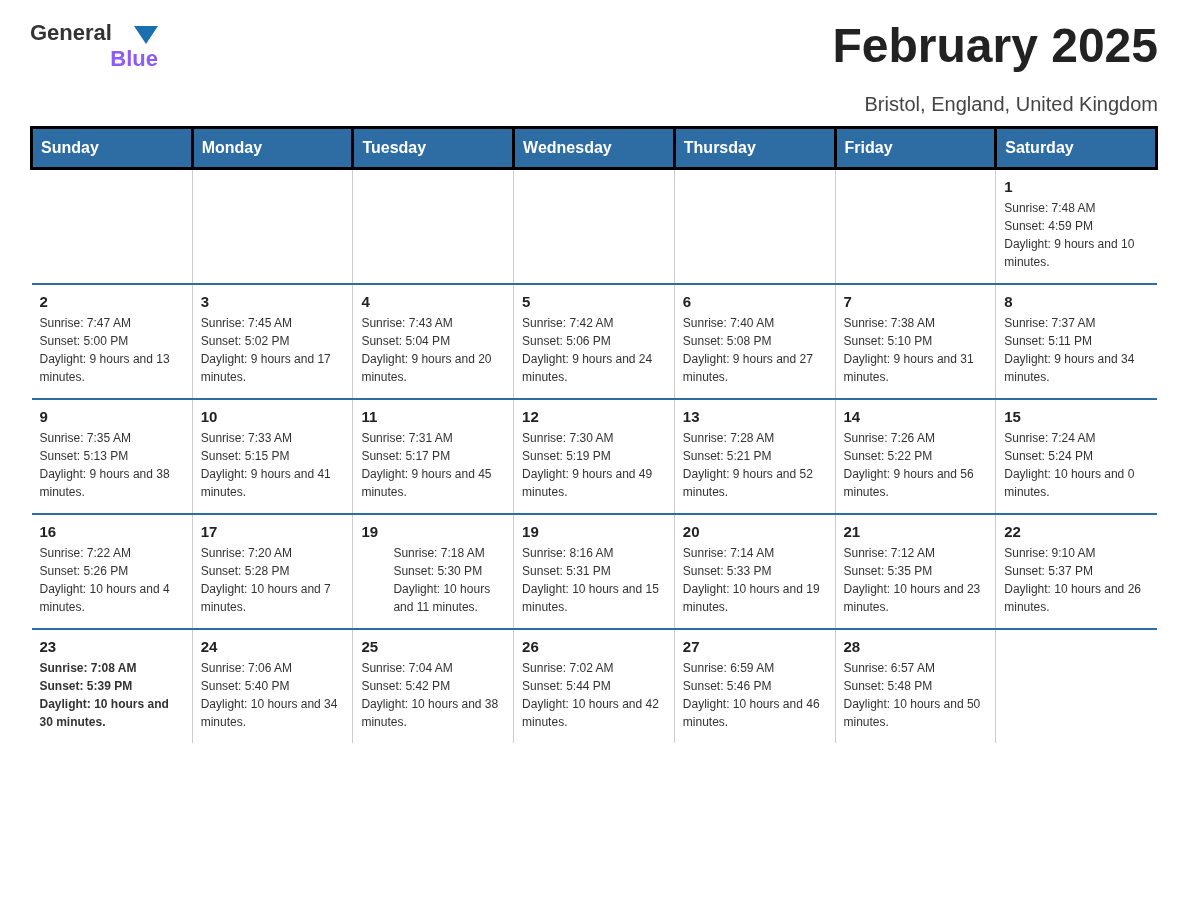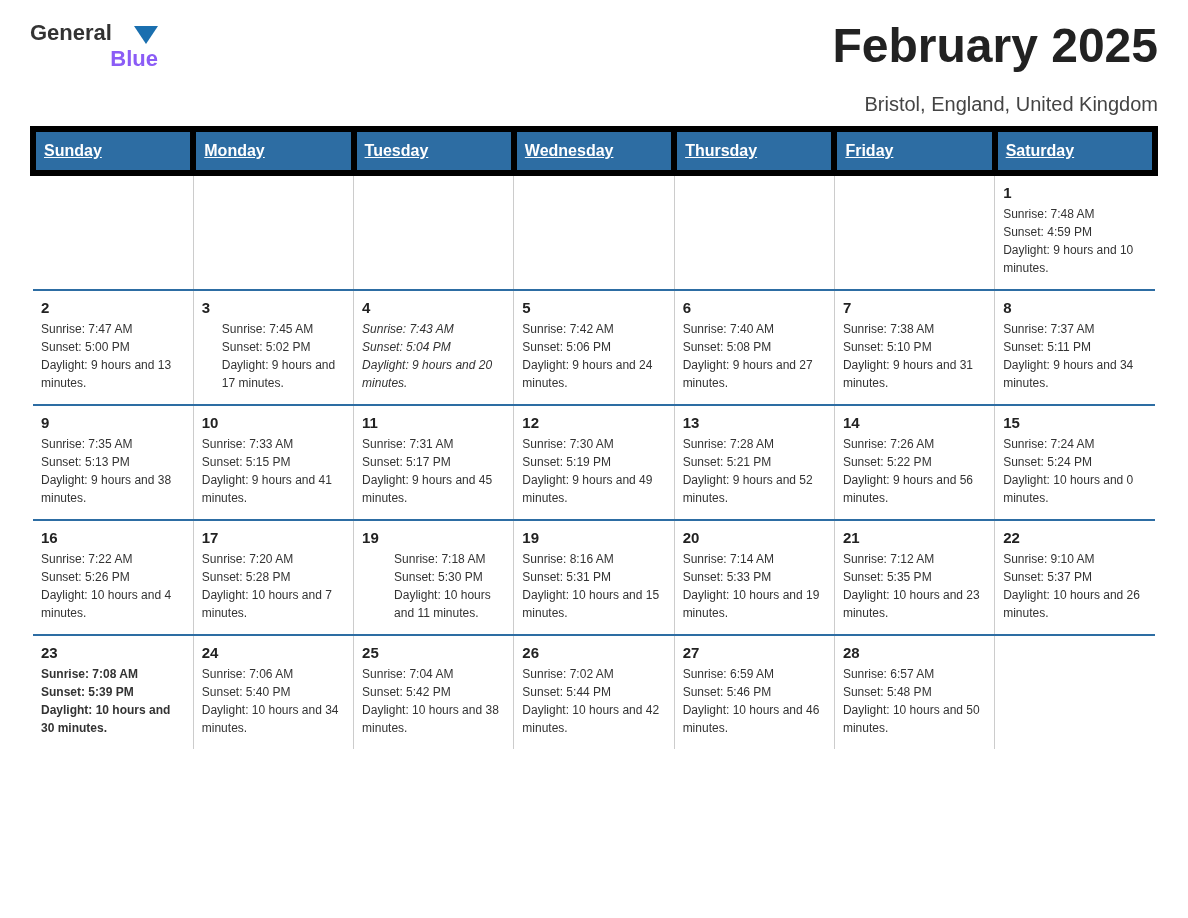--- a/index.html
+++ b/index.html
@@ -60,22 +60,21 @@
       border-collapse: collapse;
       table-layout: fixed;
     }
     thead tr th {
       background: #2d6da3;
       color: #fff;
       font-size: 16px;
       font-weight: bold;
       padding: 10px 8px;
       text-align: left;
-      border: 6px solid #000000;
-      text-decoration: underline;
+      border: 3px solid #000000;
     }
     tbody tr {
       border-bottom: 2px solid #2d6da3;
     }
     tbody tr td {
       vertical-align: top;
       padding: 8px 8px 12px 8px;
       font-size: 12.5px;
       color: #333;
       border-right: 1px solid #ccc;
@@ -150,27 +149,27 @@
       </tr>
       <tr>
         <td>
           <span class="day-number">2</span>
           <div class="day-info" style="white-space: pre-line;">Sunrise: 7:47 AM
 Sunset: 5:00 PM
 Daylight: 9 hours and 13 minutes.</div>
         </td>
         <td>
           <span class="day-number">3</span>
-          <div class="day-info" style="white-space: pre-line; margin-left: 20px;">Sunrise: 7:45 AM
+          <div class="day-info" style="white-space: pre-line;">Sunrise: 7:45 AM
 Sunset: 5:02 PM
 Daylight: 9 hours and 17 minutes.</div>
         </td>
         <td>
           <span class="day-number">4</span>
-          <div class="day-info" style="white-space: pre-line; font-style: italic;">Sunrise: 7:43 AM
+          <div class="day-info" style="white-space: pre-line;">Sunrise: 7:43 AM
 Sunset: 5:04 PM
 Daylight: 9 hours and 20 minutes.</div>
         </td>
         <td>
           <span class="day-number">5</span>
           <div class="day-info" style="white-space: pre-line;">Sunrise: 7:42 AM
 Sunset: 5:06 PM
 Daylight: 9 hours and 24 minutes.</div>
         </td>
         <td>

